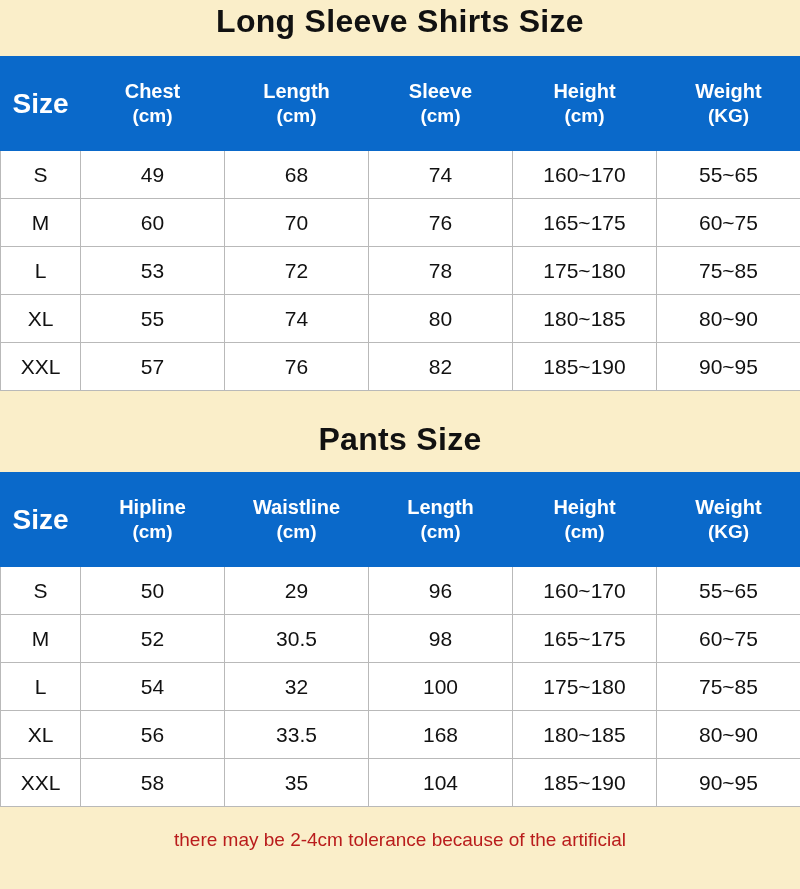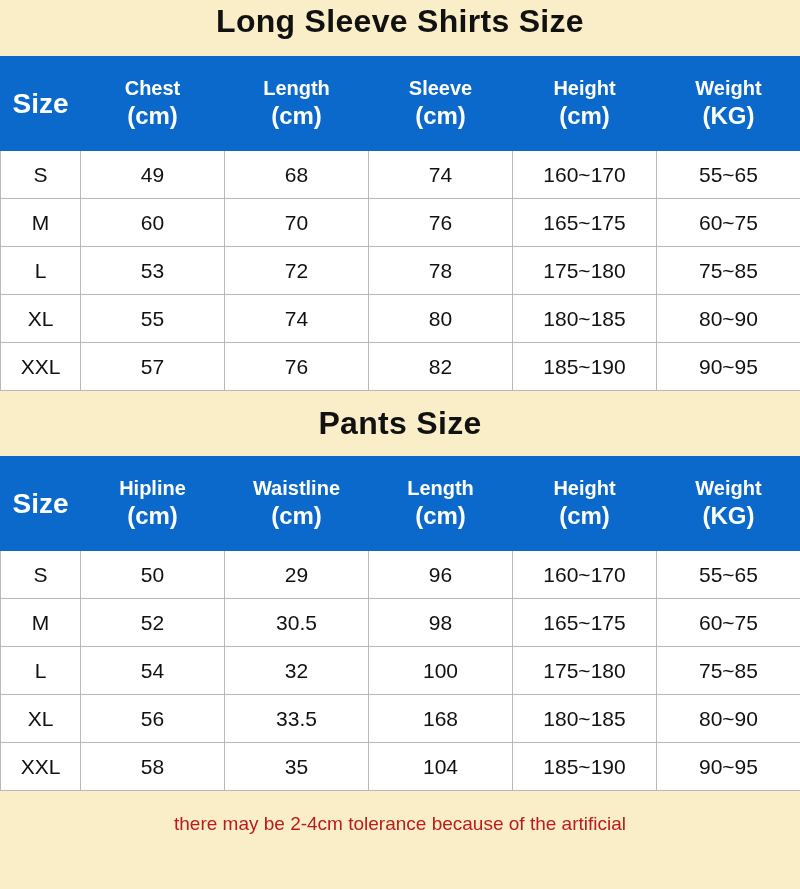--- a/index.html
+++ b/index.html
@@ -19,21 +19,21 @@
     overflow: hidden;
   }
   .section-title {
     text-align: center;
     font-size: 32px;
     font-weight: bold;
     color: #111111;
     letter-spacing: 0.3px;
   }
   .title-shirts { padding-top: 3px; padding-bottom: 16px; }
-  .title-pants  { padding-top: 14px; padding-bottom: 14px; }
+  .title-pants  { padding-top: 30px; padding-bottom: 14px; }
 
   table.size-table {
     width: 800px;
     border-collapse: collapse;
     table-layout: fixed;
     background: #ffffff;
   }
   table.size-table col.c0 { width: 80px; }
   table.size-table col.c1 { width: 144px; }
   table.size-table col.c2 { width: 144px; }
@@ -48,21 +48,21 @@
     font-weight: bold;
     text-align: center;
     padding: 10px 2px;
     border: 1px solid #0a69ca;
     line-height: 1.25;
     height: 94px;
     vertical-align: middle;
   }
   table.size-table thead th .unit {
     display: block;
-    font-size: 24px;
+    font-size: 19px;
     font-weight: bold;
   }
   table.size-table thead th.size-head {
     font-size: 28px;
   }
   table.size-table tbody td {
     font-size: 21px;
     color: #111111;
     text-align: center;
     vertical-align: middle;

